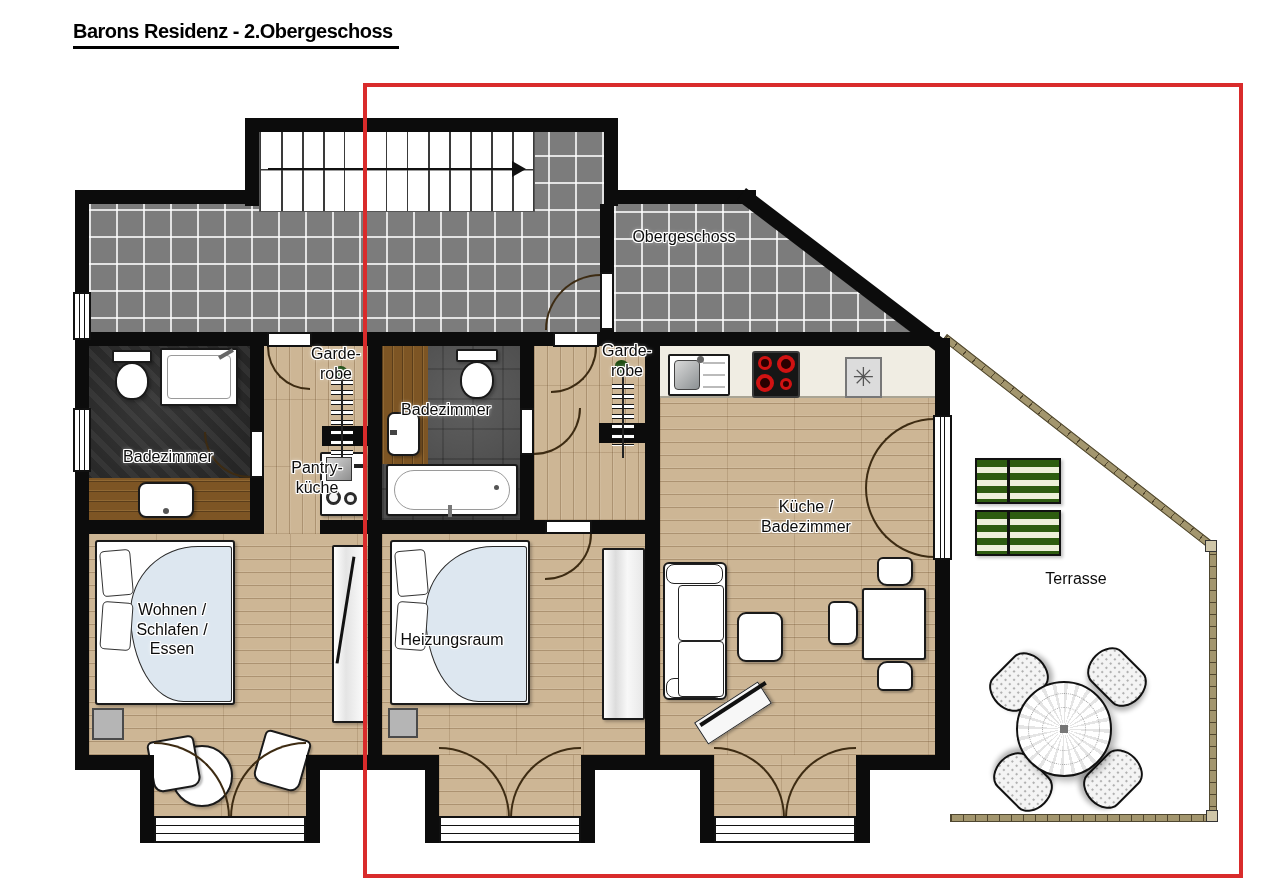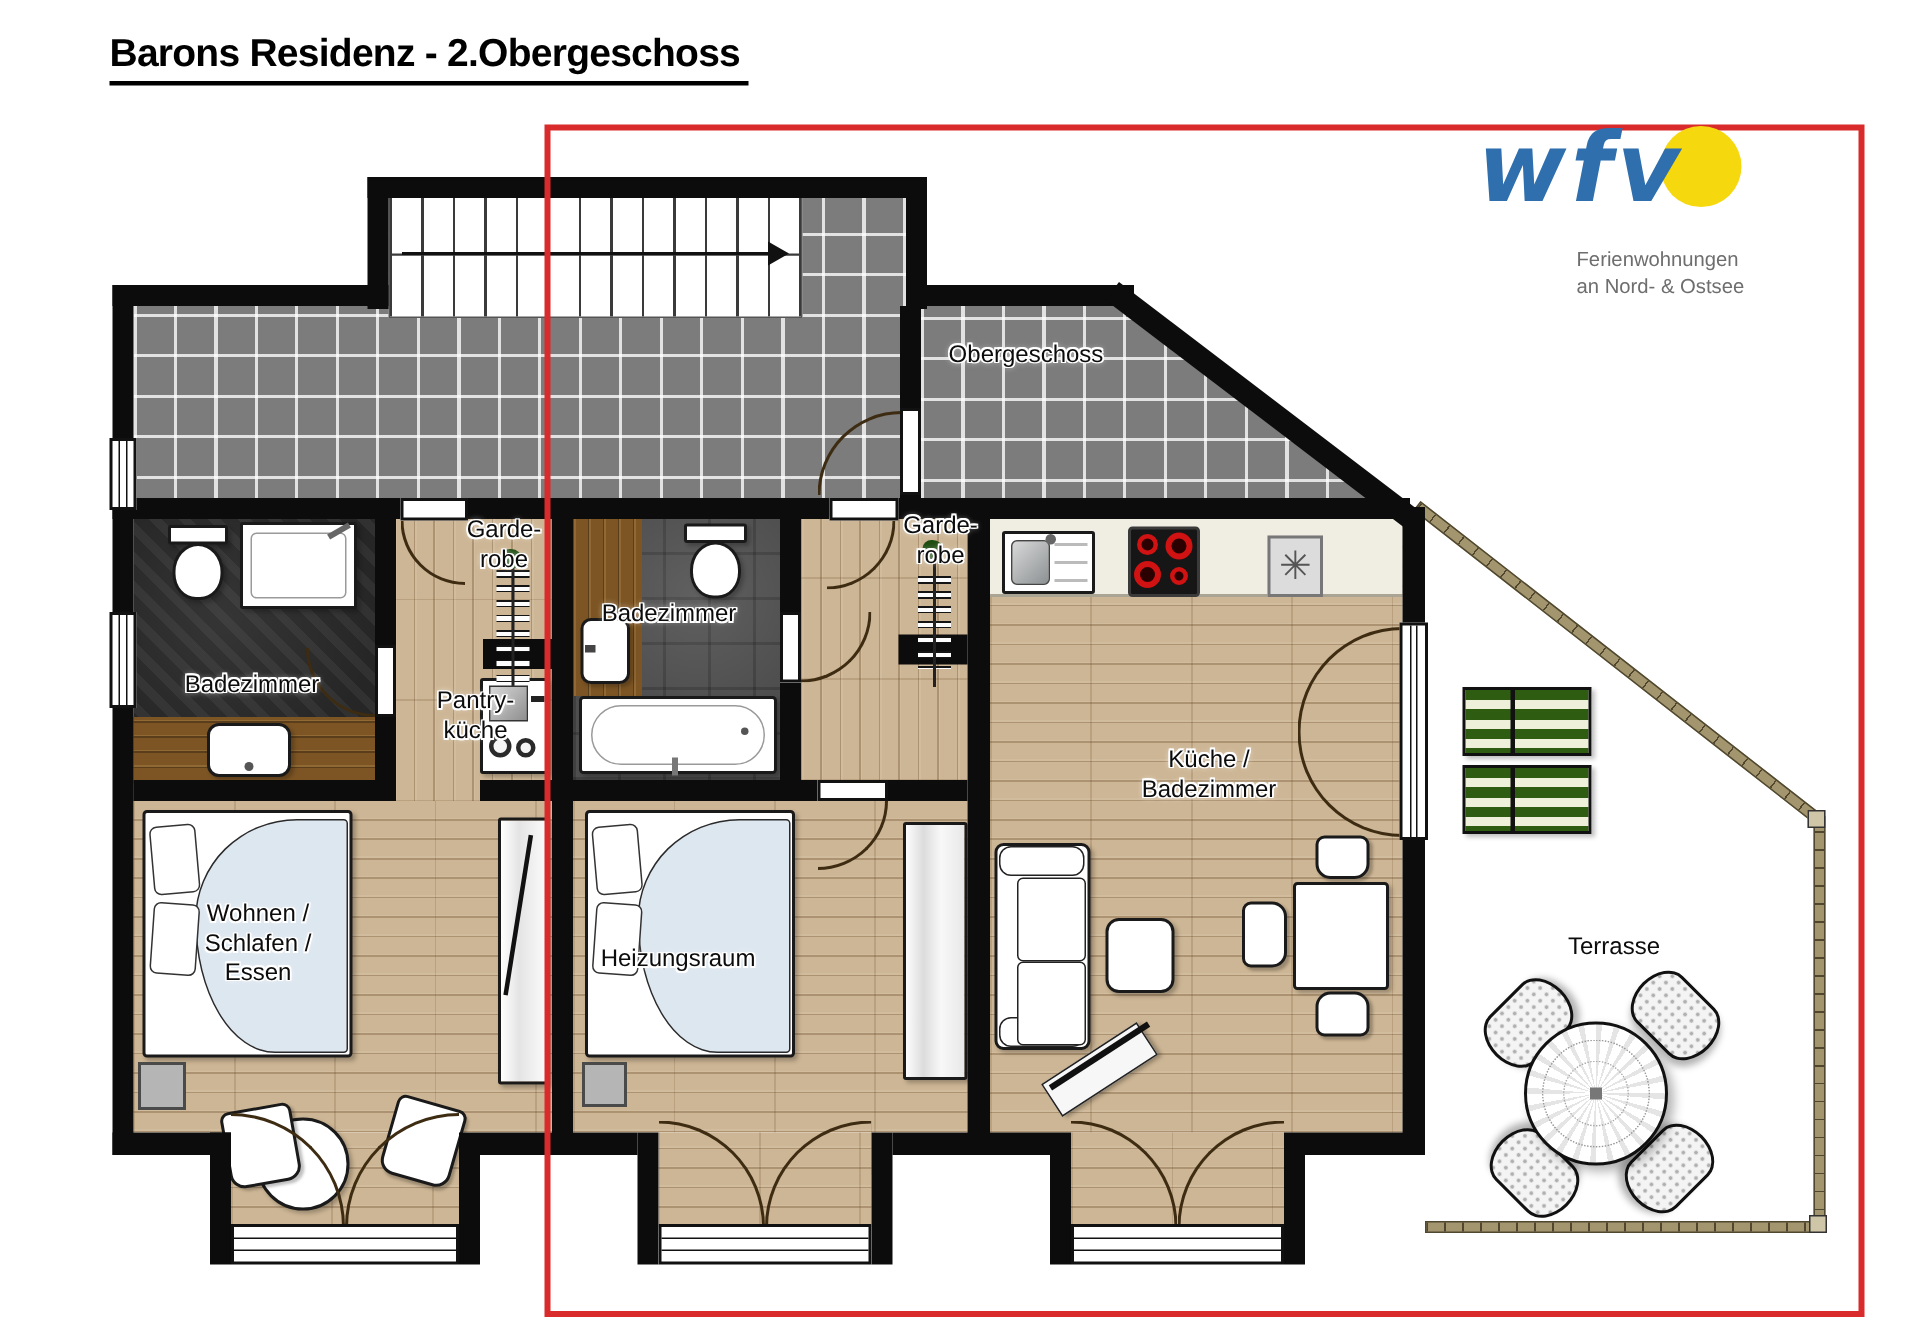--- a/index.html
+++ b/index.html
@@ -67,21 +67,21 @@
         box-shadow:2px 2px 3px rgba(0,0,0,.25);}
   .rail{position:absolute;box-sizing:border-box;background-color:var(--railing-tan,#a3966e);
         border:1px solid #4f4730;z-index:7;
         background-image:repeating-linear-gradient(90deg, rgba(60,50,30,.8) 0 1px, rgba(0,0,0,0) 1px 12px);}
   .railv{background-image:repeating-linear-gradient(0deg, rgba(60,50,30,.8) 0 1px, rgba(0,0,0,0) 1px 12px);}
   
   .label{position:absolute;font-size:16px;line-height:1.22;color:#0c0c0c;text-align:center;
         white-space:pre-line;z-index:40;transform:translateX(-50%);font-weight:400;
         text-shadow:-1px -1px 0 #fff,1px -1px 0 #fff,-1px 1px 0 #fff,1px 1px 0 #fff,
                     -1px 0 0 #fff,1px 0 0 #fff,0 -1px 0 #fff,0 1px 0 #fff,0 0 4px #fff;}
-  #title{position:absolute;left:73px;top:20px;font-size:26px;font-weight:bold;letter-spacing:-0.5px;
+  #title{position:absolute;left:73px;top:20px;font-size:20px;font-weight:bold;letter-spacing:-0.5px;
         color:#000;border-bottom:3px solid #000;padding:0 6px 3px 0;z-index:70;}
   #red-box{position:absolute;left:363px;top:83px;width:872px;height:787px;
         border:4px solid var(--highlight-red,#d92b2b);z-index:60;}
   #logo{position:absolute;left:985px;top:92px;width:200px;height:110px;z-index:70;}
   #logo .sun{position:absolute;left:122px;top:-8px;width:54px;height:54px;border-radius:50%;
         background:var(--logo-sun,#f6d80e);z-index:1;}
   #logo .wfv{position:absolute;left:0;top:-16px;font-family:"DejaVu Sans",sans-serif;font-style:italic;
         font-weight:bold;font-size:64px;color:var(--logo-blue,#2f6fad);letter-spacing:3px;z-index:2;}
   #logo .tag{position:absolute;left:66px;top:72px;font-size:13.5px;line-height:1.35;
         color:var(--tagline-gray,#6e6e6e);white-space:pre-line;z-index:2;}
@@ -98,26 +98,20 @@
   .plant{position:absolute;width:14px;height:13px;background:#1e4d12;border-radius:45% 55% 50% 50%;z-index:12;}
   .burner{position:absolute;border-radius:50%;box-sizing:border-box;z-index:11;}
 </style>
 </head>
 <body>
 
 <div id="stage">
 
   <div id="title">Barons Residenz - 2.Obergeschoss</div>
   <div id="red-box"></div>
-  <div id="logo">
-    <div class="sun"></div>
-    <div class="wfv">wfv</div>
-    <div class="tag">Ferienwohnungen
-an Nord- &amp; Ostsee</div>
-  </div>
 
   <div class="tile" style="left:89px;top:132px;width:515px;height:214px;clip-path:polygon(0 72px,170px 72px,170px 0,100% 0,100% 100%,0 100%)"></div>
   <div class="tile" style="left:614px;top:204px;width:320px;height:144px;clip-path:polygon(0 0,130px 0,318px 144px,0 144px)"></div>
   <div class="woodv" style="left:250px;top:346px;width:118px;height:188px"></div>
   <div class="wood" style="left:89px;top:534px;width:279px;height:221px"></div>
   <div class="darkbath" style="left:89px;top:346px;width:175px;height:188px"></div>
   <div class="midbath" style="left:382px;top:346px;width:138px;height:174px"></div>
   <div class="brown" style="left:382px;top:346px;width:46px;height:118px"></div>
   <div class="woodv" style="left:534px;top:346px;width:111px;height:174px"></div>
   <div class="wood" style="left:382px;top:534px;width:263px;height:221px"></div>
@@ -293,15 +287,15 @@
   <div class="label" style="left:168px;top:447px">Badezimmer</div>
   <div class="label" style="left:446px;top:400px">Badezimmer</div>
   <div class="label" style="left:317px;top:458px">Pantry-
 küche</div>
   <div class="label" style="left:172px;top:600px">Wohnen /
 Schlafen /
 Essen</div>
   <div class="label" style="left:452px;top:630px">Heizungsraum</div>
   <div class="label" style="left:806px;top:497px">Küche /
 Badezimmer</div>
-  <div class="label" style="left:1076px;top:622px">Terrasse</div>
+  <div class="label" style="left:1076px;top:569px">Terrasse</div>
 
 </div>
 
 </body></html>

